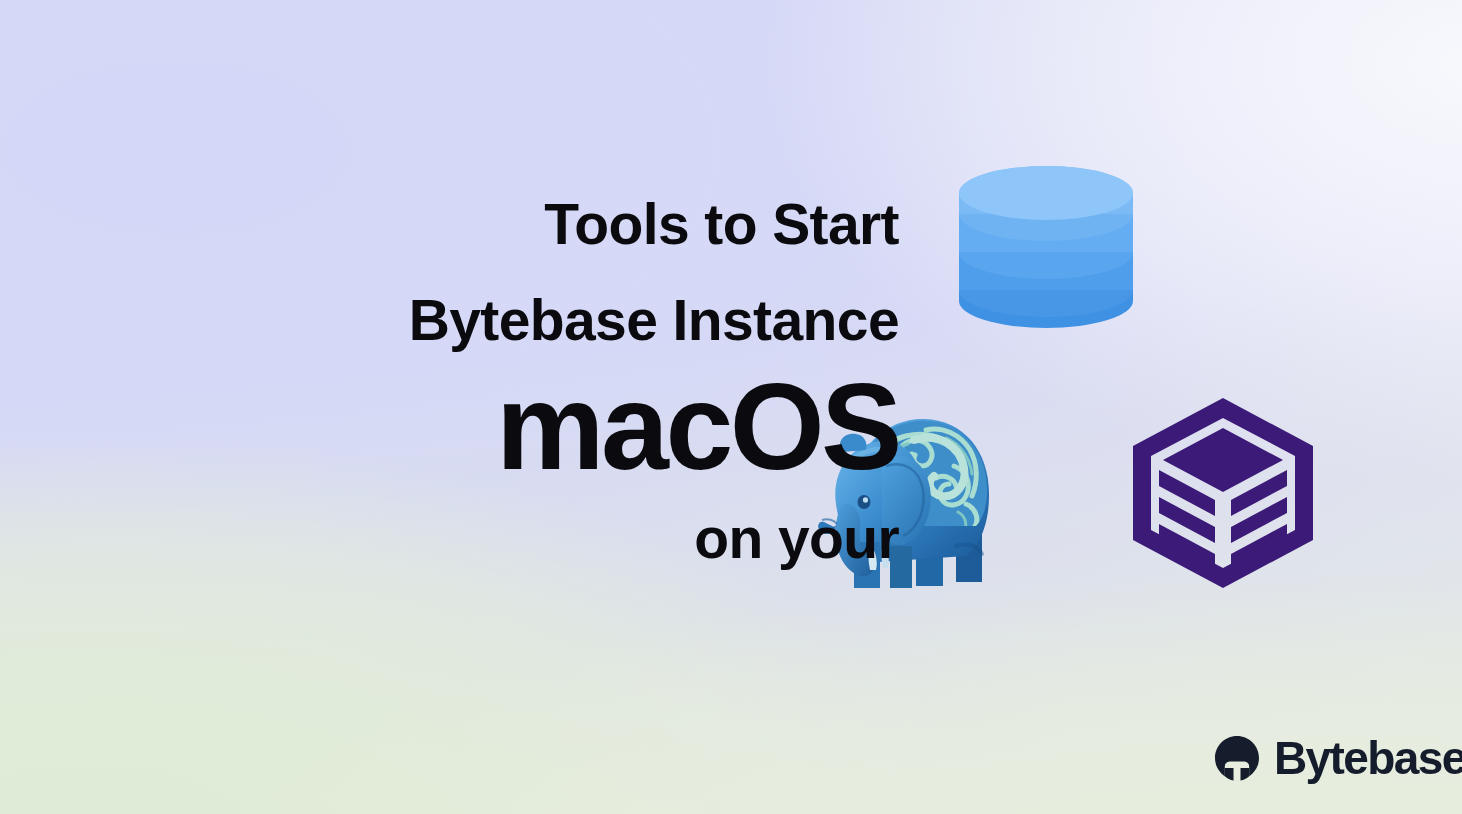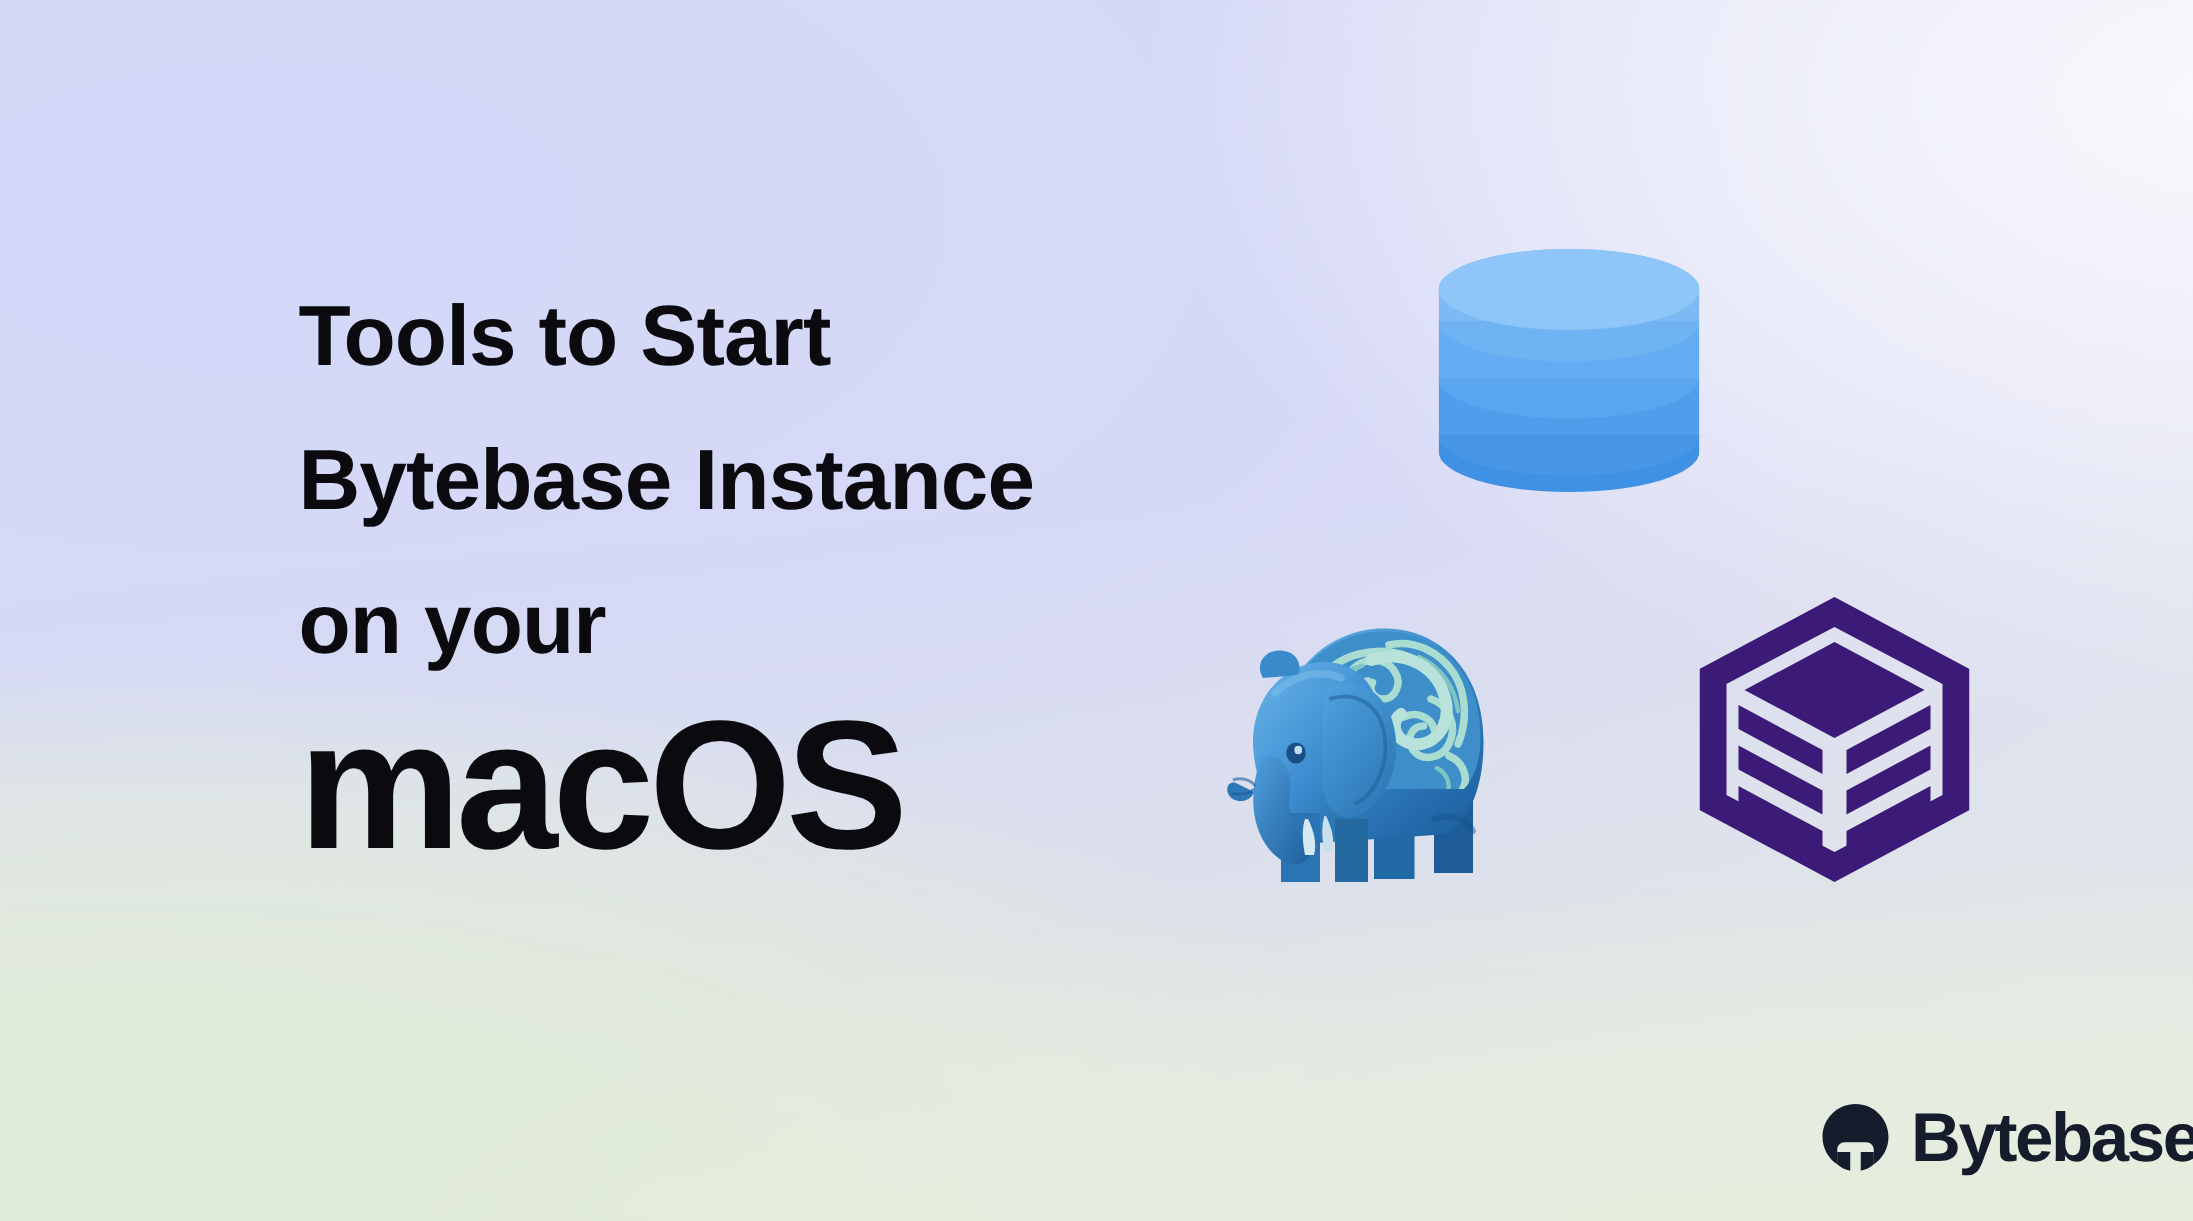--- a/index.html
+++ b/index.html
@@ -54,20 +54,21 @@
   }
   .hl-line {
     display:block;
     color:#0b0b0f;
     font-family:"Liberation Sans", sans-serif;
     font-weight:700;
     font-size:57px;
     line-height:96px;
     letter-spacing:-0.6px;
     white-space:nowrap;
+    text-align:right;
   }
   .hl-line.big {
     font-size:122px;
     line-height:126px;
     letter-spacing:-3.5px;
     margin-top:-4px;
   }
 
   
   #db-cylinder {
@@ -128,22 +129,22 @@
 
   <div class="bg-layer bg-base"></div>
   <div class="bg-layer bg-white"></div>
   <div class="bg-layer bg-soft"></div>
   <div class="bg-layer bg-green"></div>
   <div class="bg-layer bg-green2"></div>
 
   <div id="headline">
     <span class="hl-line">Tools to Start</span>
     <span class="hl-line">Bytebase Instance</span>
+    <span class="hl-line big">macOS</span>
     <span class="hl-line">on your</span>
-    <span class="hl-line big">macOS</span>
   </div>
 
   <div id="db-cylinder">
     <svg viewBox="0 0 174 162" width="174" height="162" aria-hidden="true">
       <defs>
         <clipPath id="cylClip">
           <path d="M0,27 a87,27 0 0 1 174,0 L174,135 a87,27 0 0 1 -174,0 Z"></path>
         </clipPath>
       </defs>
 

